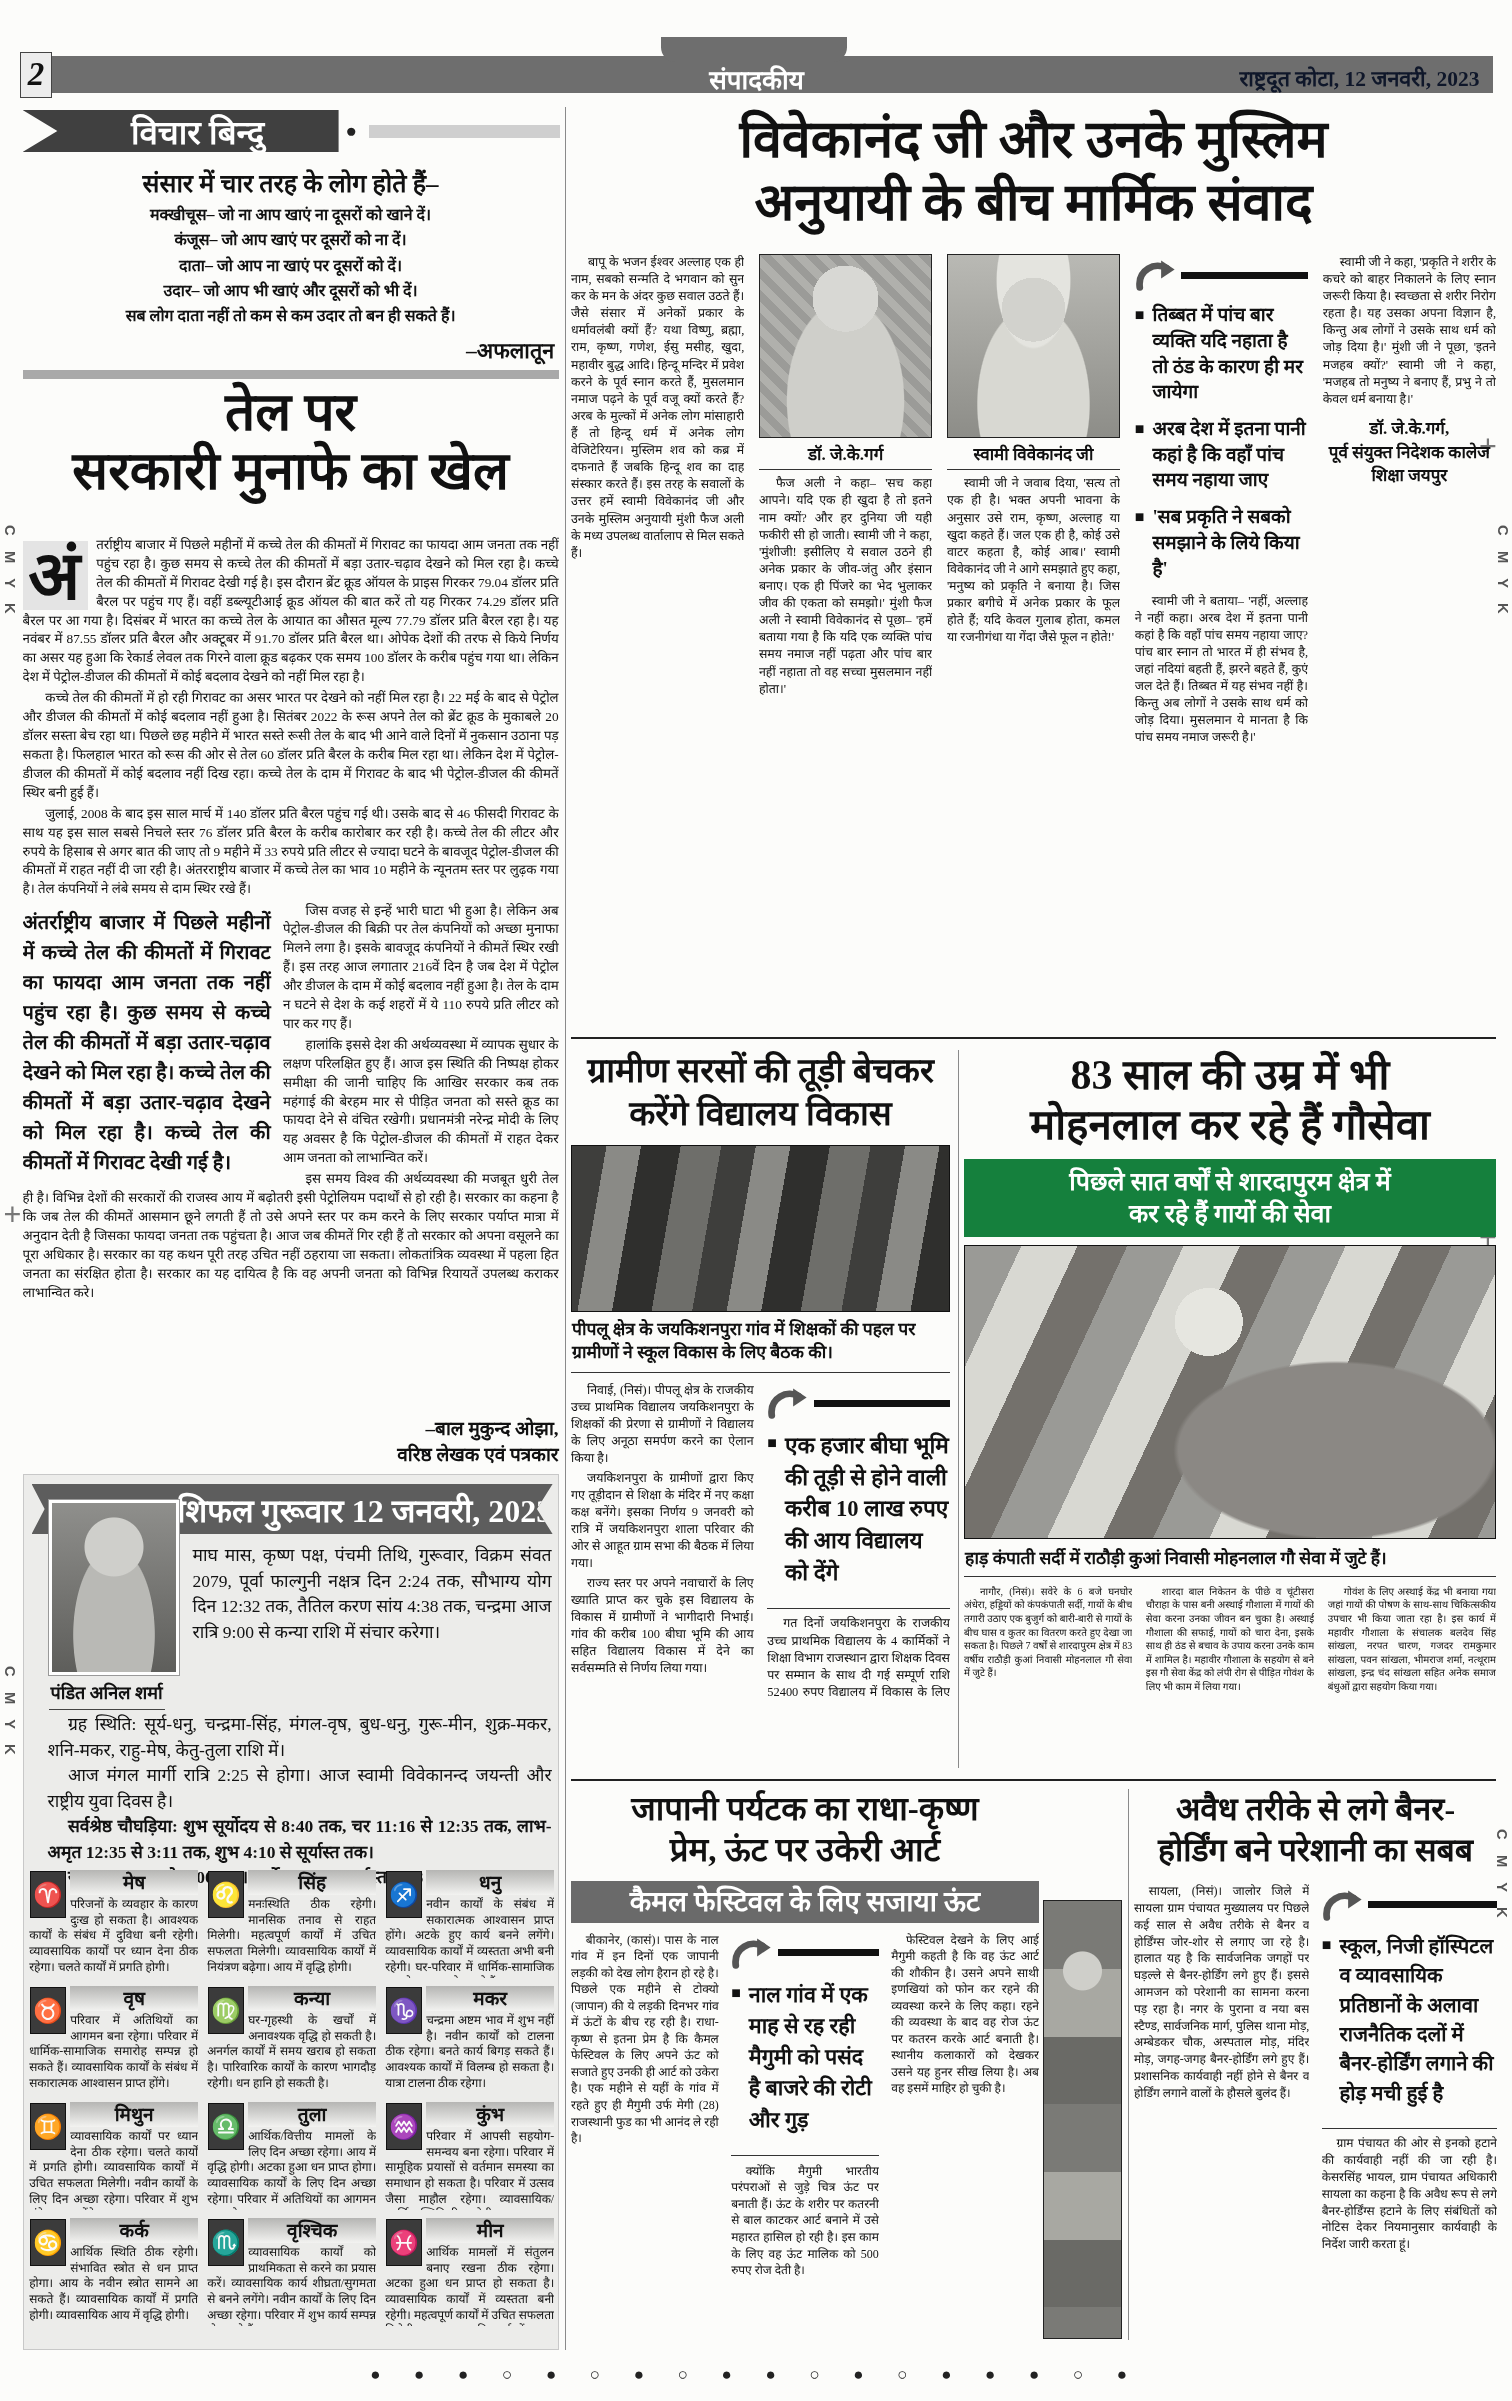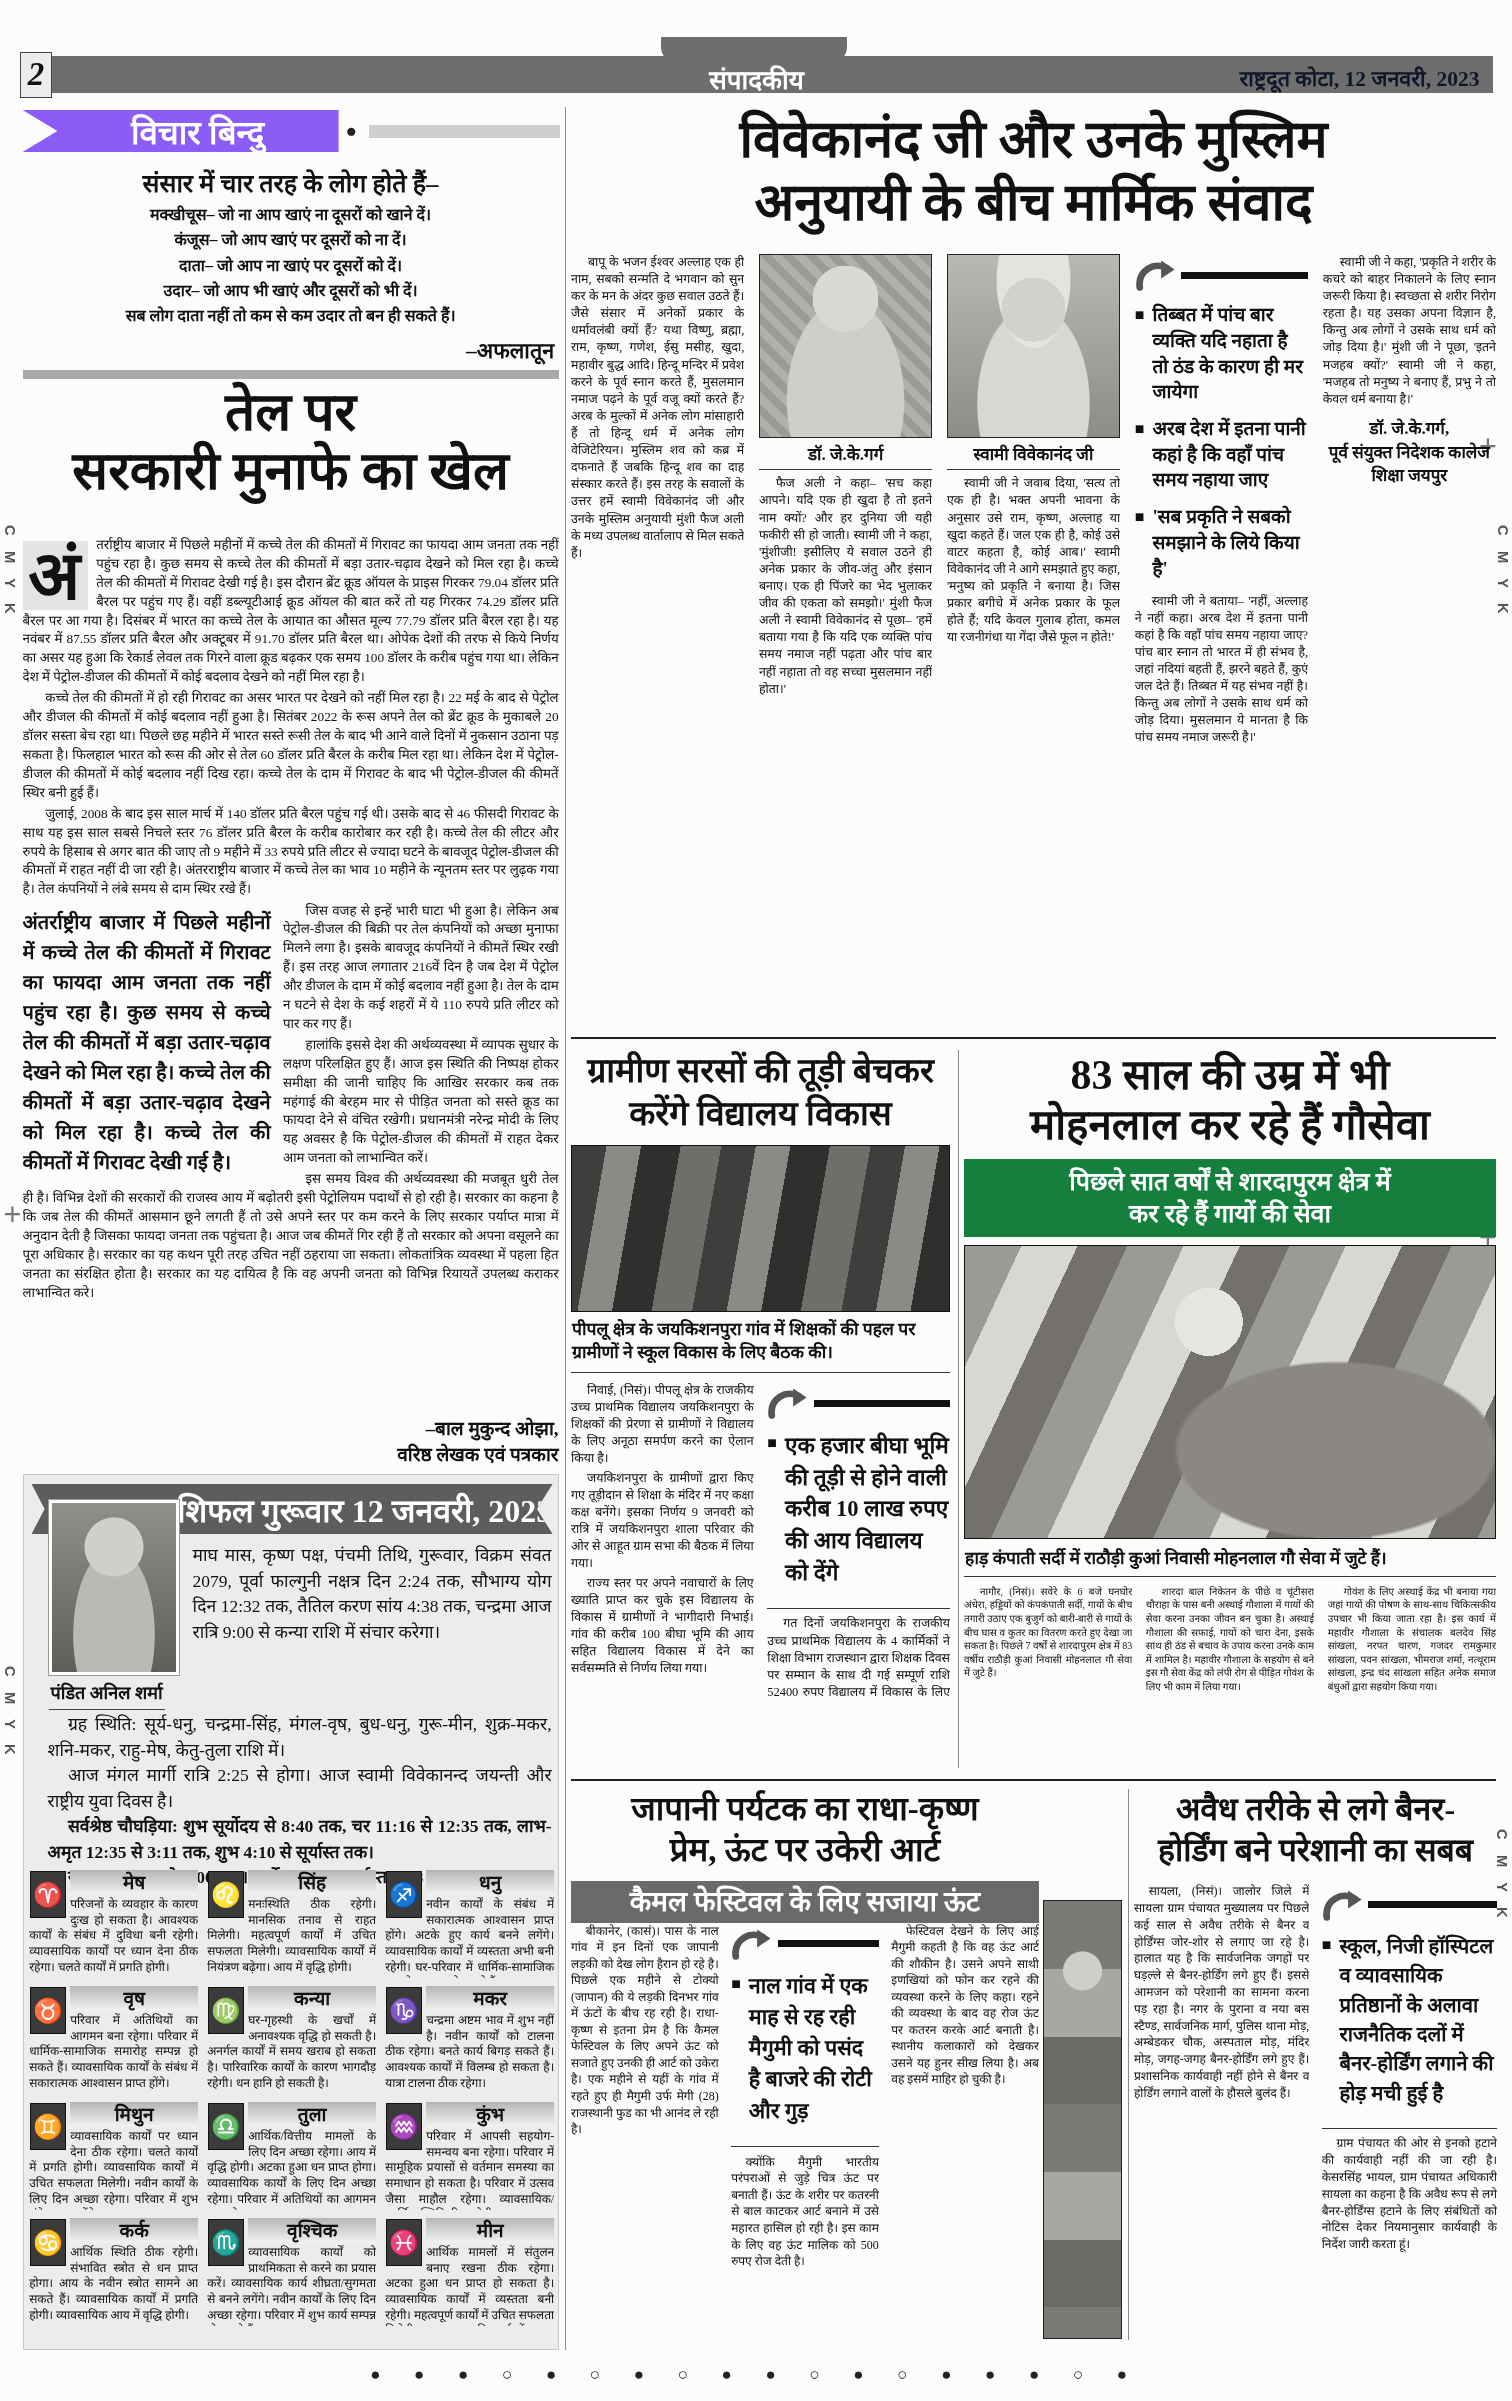--- a/index.html
+++ b/index.html
@@ -18,21 +18,21 @@
   #masthead-date { right:13.6px; top:6.8px; font:700 21.5px "Liberation Serif",serif; color:#0f172a; }
 
   
   .vrule { background:#8a8a8a; width:1.1px; }
   .hrule { background:#222; height:1.7px; }
   .vmark { font:700 14.7px "Liberation Sans",sans-serif; color:#555; writing-mode:vertical-rl; letter-spacing:5.6px; }
   .cross { font:400 30.5px "Liberation Sans",sans-serif; color:#777; }
 
   
   #vichar { left:22.6px; top:110px; width:536px; }
-  #vichar-flag { position:relative; width:316px; height:42px; background:#8b5cf6; color:#fff;
+  #vichar-flag { position:relative; width:316px; height:42px; background:#404040; color:#fff;
     clip-path:polygon(0 0,100% 0,100% 100%,0 100%,11% 50%);
     font:700 33px "Liberation Serif",serif; display:flex; align-items:center; justify-content:center; padding-left:34px; }
   #vichar-dot { position:absolute; left:323px; top:12.4px; width:17px; height:17px; color:#222; font-size:19px; line-height:17px; }
   #vichar-line { position:absolute; left:346px; top:14.7px; width:191px; height:13.6px; background:#cfcfcf; }
   .vq { font-weight:700; text-align:center; line-height:1.3; }
   .vq0 { font-size:25px; margin-top:16px; }
   .vqs { font-size:16px; margin-top:4.5px; }
   #vichar-attrib { text-align:right; font:700 21.5px "Liberation Serif",serif; margin-top:8px; padding-right:4.5px; }
 
   
@@ -122,21 +122,21 @@
   #gau-cols { display:flex; gap:13.6px; margin-top:8px; height:187px; overflow:hidden; }
   .gcol { flex:1 1 0; font-size:10px; line-height:1.36; text-align:justify; overflow:hidden; }
   .gcol p { text-indent:16px; }
 
   #hrule-b { left:571px; top:1779px; width:925px; }
 
   
   #jap { left:571px; top:1789px; width:468px; }
   #jap .l1,#jap .l2 { font:700 33px "Liberation Serif",serif; text-align:center; line-height:1.25; }
   #jap-band { margin-top:9px; background:#6a6a6a; color:#fff; font:700 28px/42px "Liberation Serif",serif; text-align:center; height:42px; }
-  #jap-cols { display:flex; gap:12.4px; margin-top:0; height:395px; overflow:hidden; }
+  #jap-cols { display:flex; gap:12.4px; margin-top:9px; height:395px; overflow:hidden; }
   .jcol { flex:1 1 0; font-size:12px; line-height:1.38; text-align:justify; overflow:hidden; }
   .jcol p { text-indent:14.7px; margin-bottom:2.3px; }
   .pq-jap { font:700 21.5px/1.45 "Liberation Serif",serif; }
   #megumi-photo { left:1043px; top:1900px; width:79px; height:439px; border:1.1px solid #222;
     background:radial-gradient(circle at 50% 16%, #cfcfca 0 19px, transparent 20px),
                repeating-linear-gradient(#7a7a76 0 68px,#a8a8a2 68px 136px,#6a6a66 136px 203px); }
   #vrule-b { left:1128px; top:1789px; height:551px; }
 
   
   #ban { left:1134px; top:1789px; width:363px; }

